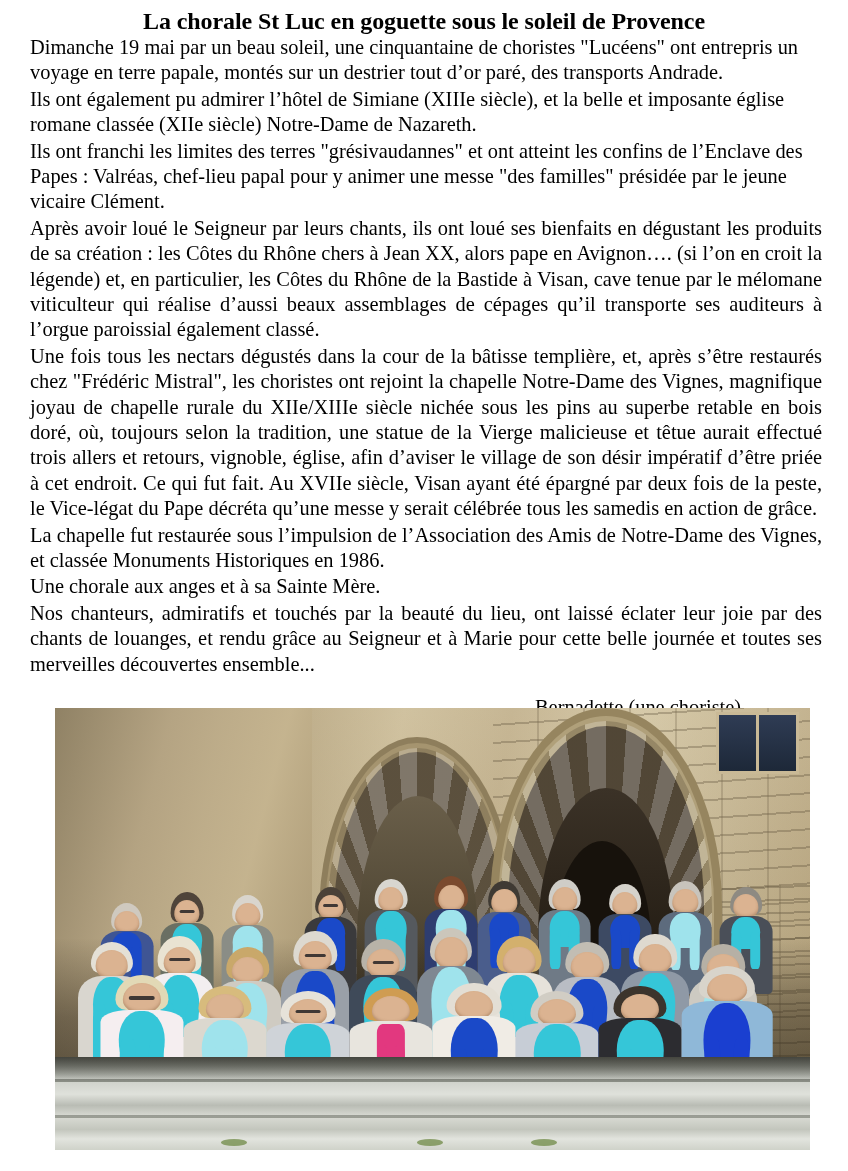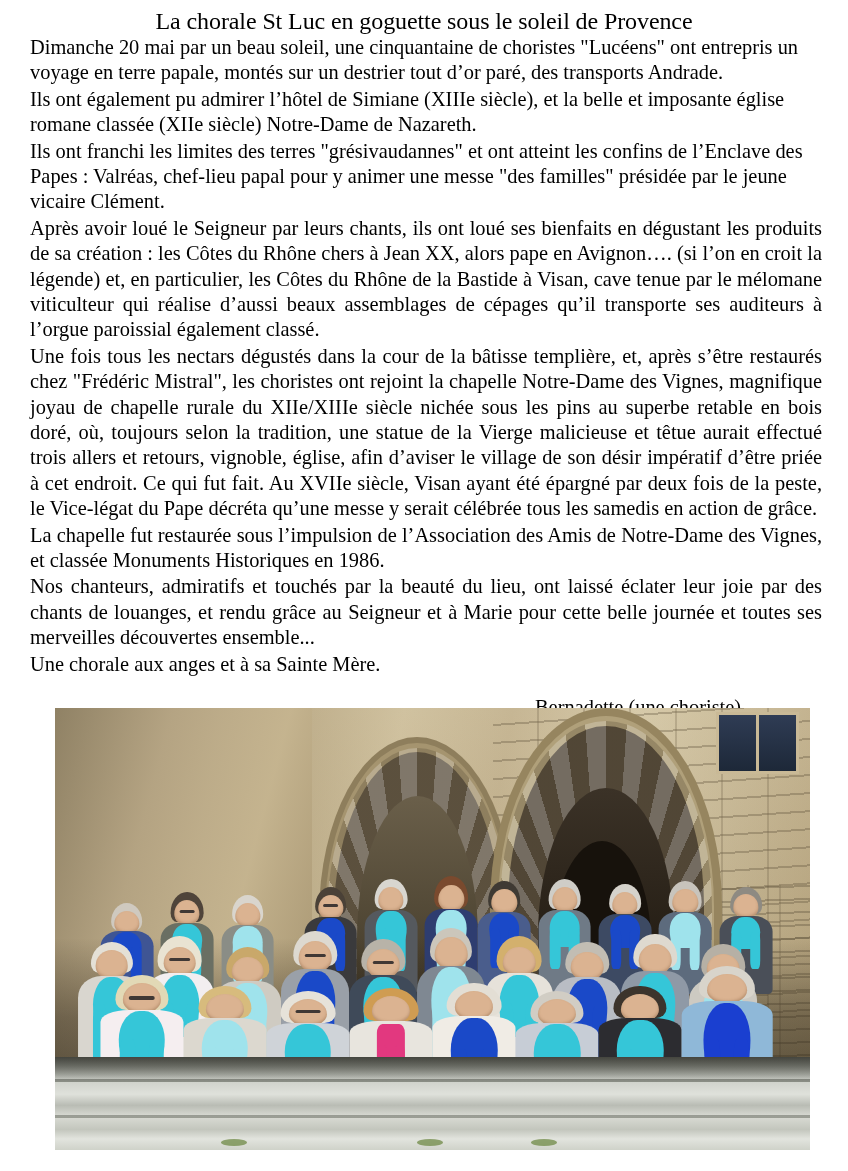--- a/index.html
+++ b/index.html
@@ -23,21 +23,21 @@
     height: 1171px;
     position: relative;
     background: #ffffff;
     padding: 0;
   }
 
   
   .doc-title {
     text-align: center;
     font-family: "Liberation Serif", "DejaVu Serif", serif;
-    font-weight: normal;
+    font-weight: bold;
     font-size: 24px;
     line-height: 1.12;
     letter-spacing: -0.1px;
     margin: 0;
     padding: 8px 30px 0 30px;
   }
 
   
   .body-text {
     margin: 0;
@@ -355,28 +355,28 @@
   }
 </style>
 </head>
 <body>
 
 <div class="page">
 
   <h1 class="doc-title">La chorale St Luc en goguette sous le soleil de Provence</h1>
 
   <div class="body-text">
-    <p class="para flush">Dimanche 20 mai par un beau soleil, une cinquantaine de choristes "Lucéens" ont entrepris un voyage en terre papale, montés sur un destrier tout d’or paré, des transports Andrade.</p>
+    <p class="para flush">Dimanche 19 mai par un beau soleil, une cinquantaine de choristes "Lucéens" ont entrepris un voyage en terre papale, montés sur un destrier tout d’or paré, des transports Andrade.</p>
     <p class="para flush">Ils ont également pu admirer l’hôtel de Simiane (XIIIe siècle), et la belle et imposante église romane classée (XIIe siècle) Notre-Dame de Nazareth.</p>
     <p class="para flush">Ils ont franchi les limites des terres "grésivaudannes" et ont atteint les confins de l’Enclave des Papes : Valréas, chef-lieu papal pour y animer une messe "des familles" présidée par le jeune vicaire Clément.</p>
     <p class="para para-spacer-top">Après avoir loué le Seigneur par leurs chants, ils ont loué ses bienfaits en dégustant les produits de sa création : les Côtes du Rhône chers à Jean XX, alors pape en Avignon…. (si l’on en croit la légende) et, en particulier, les Côtes du Rhône de la Bastide à Visan, cave tenue par le mélomane viticulteur qui réalise d’aussi beaux assemblages de cépages qu’il transporte ses auditeurs à l’orgue paroissial également classé.</p>
     <p class="para para-spacer-top">Une fois tous les nectars dégustés dans la cour de la bâtisse templière, et, après s’être restaurés chez "Frédéric Mistral", les choristes ont rejoint la chapelle Notre-Dame des Vignes, magnifique joyau de chapelle rurale du XIIe/XIIIe siècle nichée sous les pins au superbe retable en bois doré, où, toujours selon la tradition, une statue de la Vierge malicieuse et têtue aurait effectué trois allers et retours, vignoble, église, afin d’aviser le village de son désir impératif d’être priée à cet endroit. Ce qui fut fait. Au XVIIe siècle, Visan ayant été épargné par deux fois de la peste, le Vice-légat du Pape décréta qu’une messe y serait célébrée tous les samedis en action de grâce.</p>
     <p class="para para-spacer-top">La chapelle fut restaurée sous l’impulsion de l’Association des Amis de Notre-Dame des Vignes, et classée Monuments Historiques en 1986.</p>
+    <p class="para flush para-spacer-top">Une chorale aux anges et à sa Sainte Mère.</p>
     <p class="para para-spacer-top">Nos chanteurs, admiratifs et touchés par la beauté du lieu, ont laissé éclater leur joie par des chants de louanges, et rendu grâce au Seigneur et à Marie pour cette belle journée et toutes ses merveilles découvertes ensemble...</p>
-    <p class="para flush para-spacer-top">Une chorale aux anges et à sa Sainte Mère.</p>
 
     <p class="signature">Bernadette (une choriste)</p>
   </div>
 
   <figure class="photo-wrap" style="margin:0;">
     <div class="photo">
 
       <div class="ph-wall"></div>
       <div class="ph-leftblock"></div>
       <div class="ph-masonry"></div>

